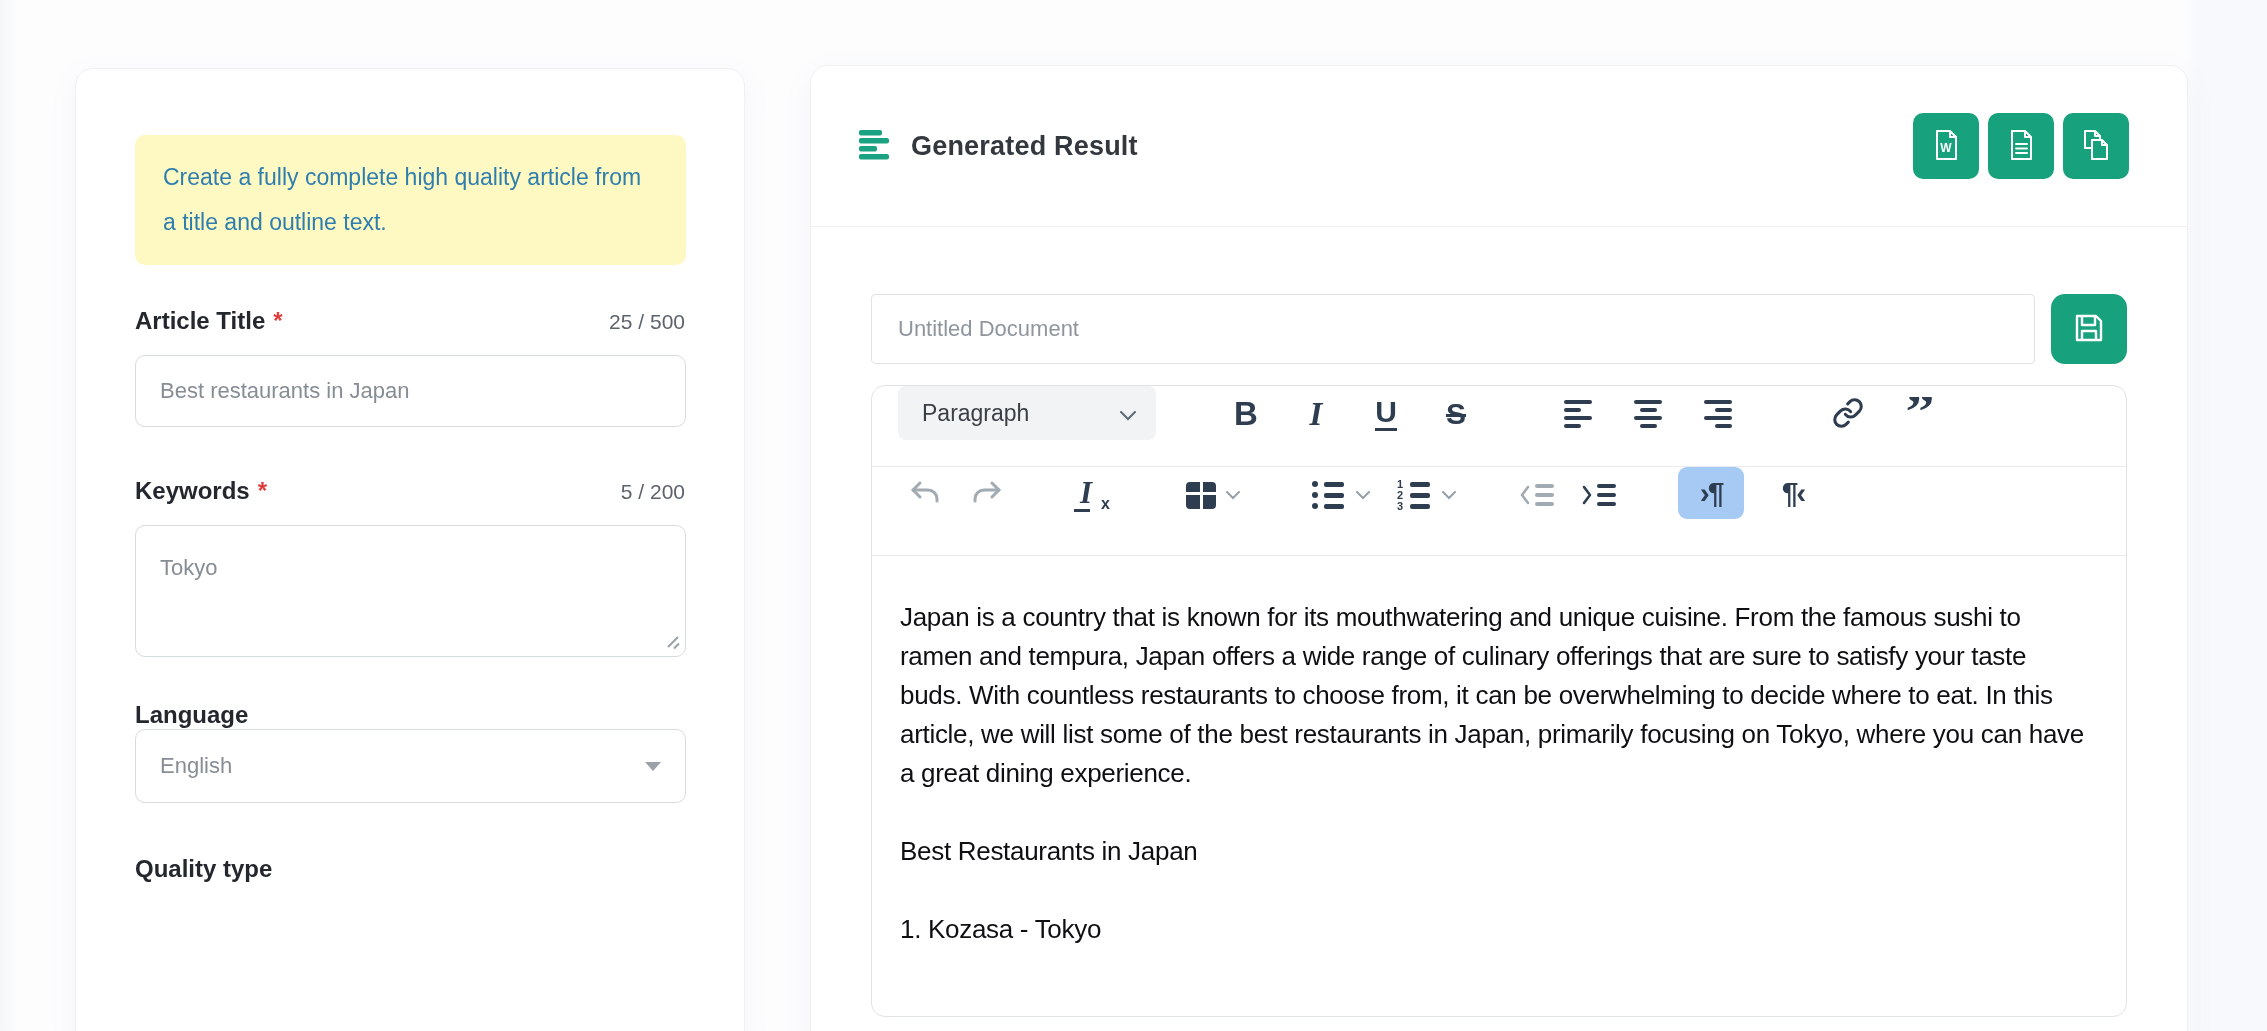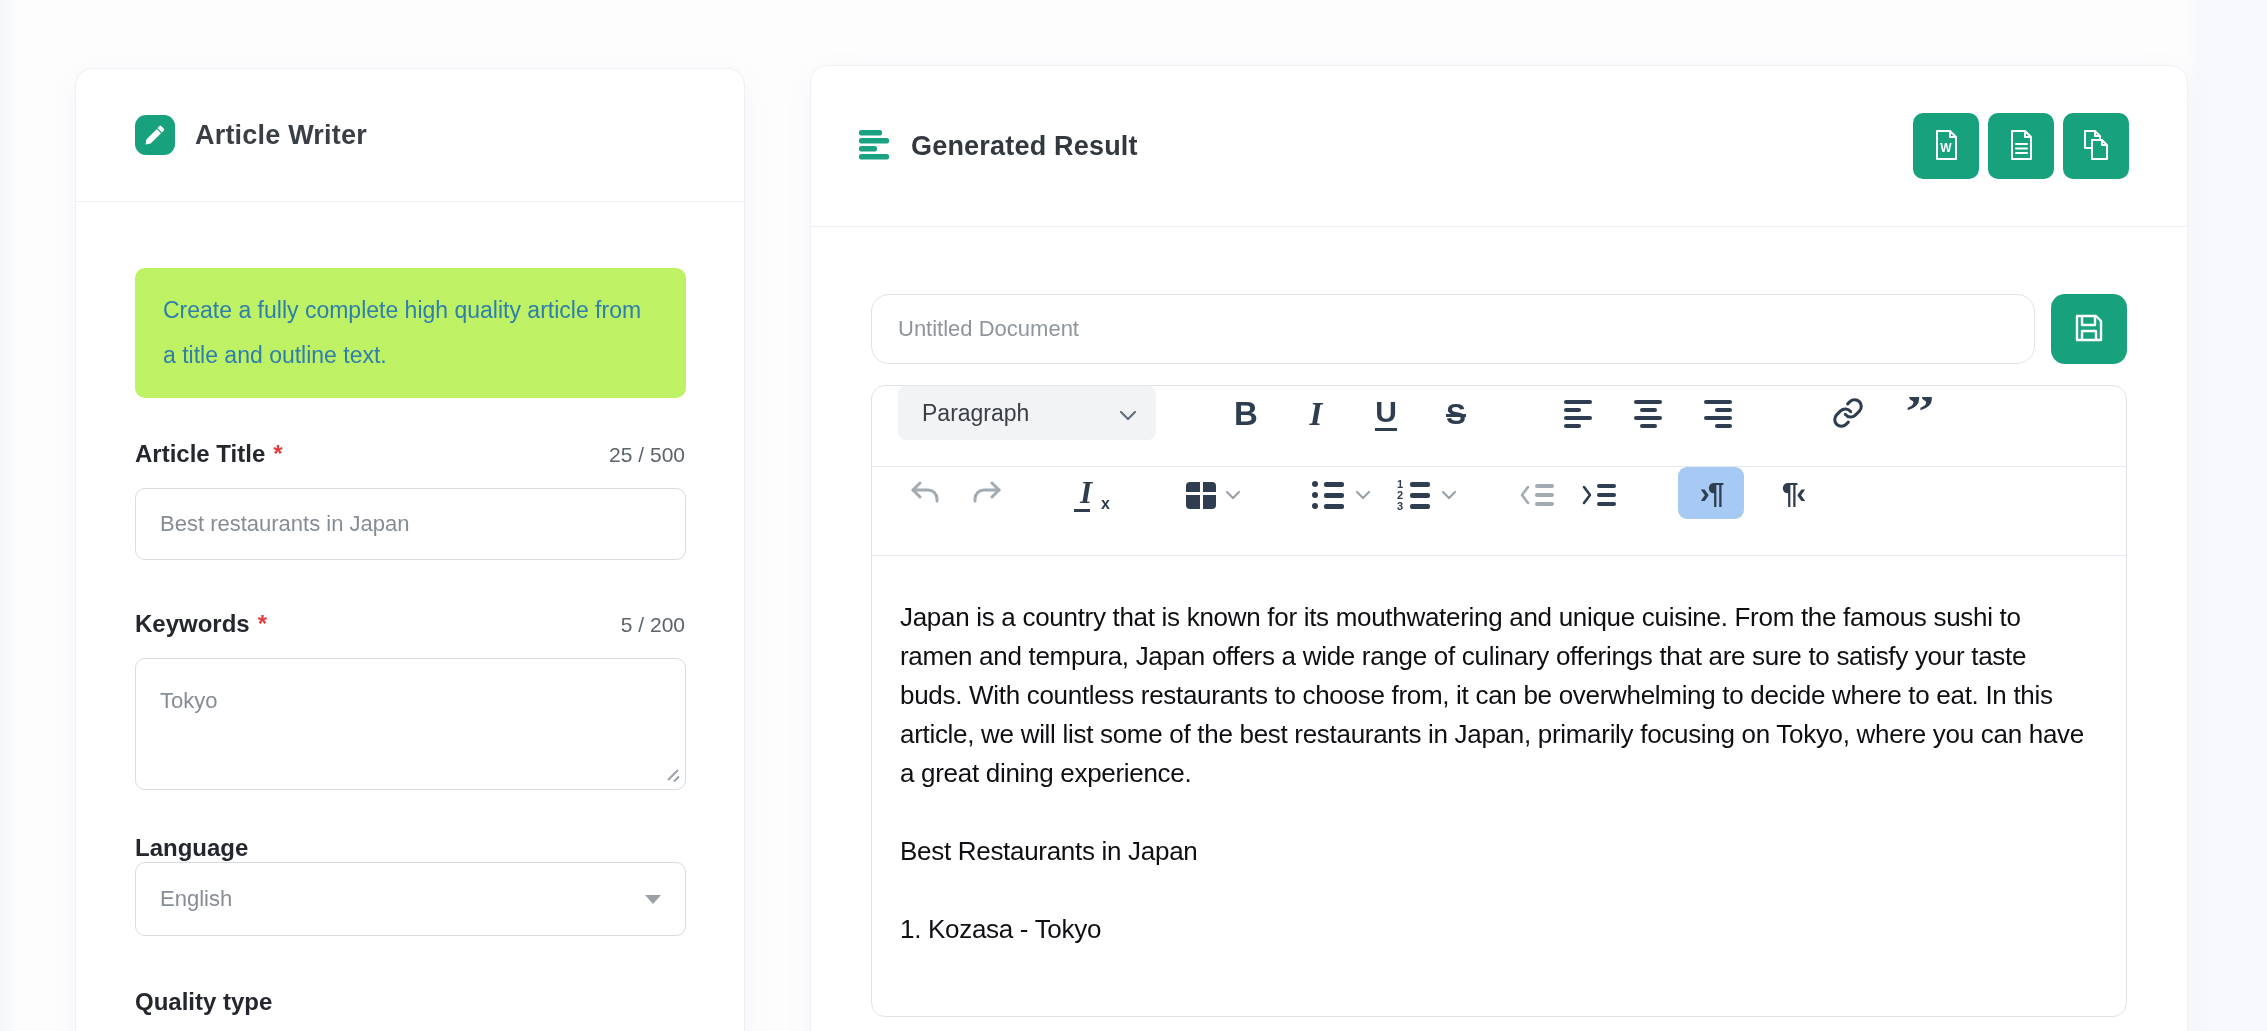--- a/index.html
+++ b/index.html
@@ -20,21 +20,21 @@
   .card-left{left:75px;top:68px;width:670px;height:980px;}
   .card-right{left:810px;top:65px;width:1378px;height:990px;}
 
   
   .lc-header{height:132px;display:flex;align-items:center;gap:20px;
     padding:0 40px 0 59px;border-bottom:1px solid #eef0f3;}
   .pencil-badge{width:40px;height:40px;border-radius:11px;background:#17a27d;
     display:flex;align-items:center;justify-content:center;flex:0 0 auto;}
   .lc-title{font-size:27px;font-weight:700;color:#3a3f46;letter-spacing:.2px;}
   .lc-body{padding:0 59px;}
-  .info-box{margin-top:66px;background:#bef264;border-radius:10px;
+  .info-box{margin-top:66px;background:#fef9c3;border-radius:10px;
     padding:20px 28px;box-sizing:border-box;width:551px;
     color:#2e7eae;font-size:23px;line-height:45px;}
   .field-row{display:flex;justify-content:space-between;align-items:baseline;}
   .mt-article{margin-top:42px;} .mt-keywords{margin-top:50px;}
   .mt-language{margin-top:44px;} .mt-quality{margin-top:52px;}
   .field-label{font-size:24px;font-weight:700;color:#24282e;}
   .req{color:#e23d3d;font-weight:700;margin-left:8px;}
   .counter{font-size:21px;color:#5c636b;}
   .text-input,.keywords-area,.select-box{
     box-sizing:border-box;width:551px;background:#fff;
@@ -56,21 +56,21 @@
   
   .rc-header{height:160px;display:flex;align-items:center;
     padding:0 58px 0 48px;border-bottom:1px solid #eef0f3;}
   .rc-title{font-size:27px;font-weight:700;color:#33383f;margin-left:18px;letter-spacing:.2px;}
   .export-group{margin-left:auto;display:flex;gap:9px;}
   .green-btn{width:66px;height:66px;border-radius:10px;background:#17a27d;border:none;
     display:flex;align-items:center;justify-content:center;cursor:pointer;padding:0;}
   .rc-body{padding:67px 60px 0 60px;}
   .title-row{display:flex;gap:16px;}
   .doc-title-input{flex:1;height:70px;box-sizing:border-box;border:1px solid #dfe3e8;
-    border-radius:18px;padding:0 26px;font-size:22px;color:#5c636b;outline:none;
+    border-radius:4px;padding:0 26px;font-size:22px;color:#5c636b;outline:none;
     font-family:"Liberation Sans",sans-serif;}
   .doc-title-input::placeholder{color:#8e959d;}
   .save-btn{width:76px;height:70px;border-radius:14px;background:#17a27d;border:none;
     display:flex;align-items:center;justify-content:center;cursor:pointer;padding:0;flex:0 0 auto;}
 
   .editor-box{margin-top:21px;border:1px solid #dfe3e8;border-radius:14px;height:630px;
     overflow:hidden;background:#fff;}
   .tb-row{display:flex;}
   .tb-row1{height:80px;padding:0 26px;}
   .tb-row2{height:88px;padding:0 36px;}
@@ -119,28 +119,20 @@
   .editor-content{padding:42px 36px 0 28px;font-size:26px;line-height:39px;
     color:#0e0f12;letter-spacing:-.3px;min-height:300px;outline:none;}
   .editor-content p{margin:0 0 39px 0;}
 </style>
 </head>
 <body>
 
 <div class="stage">
 
   <div class="card card-left">
-    <div class="lc-header">
-      <span class="pencil-badge">
-        <svg width="24" height="24" viewBox="0 0 24 24">
-          <path fill="#ffffff" d="M20.7 5.6l-2.3-2.3c-.6-.6-1.6-.6-2.2 0l-1.7 1.7 4.5 4.5 1.7-1.7c.6-.6.6-1.6 0-2.2zM3.4 16.4L2.5 21.5l5.1-.9L18 10.2 13.8 6z"></path>
-        </svg>
-      </span>
-      <span class="lc-title">Article Writer</span>
-    </div>
 
     <div class="lc-body">
       <div class="info-box">Create a fully complete high quality article from a title and outline text.</div>
 
       <div class="field-row mt-article">
         <span class="field-label">
           <span>Article Title</span><span class="req">*</span>
         </span>
         <span class="counter">25 / 500</span>
       </div>

